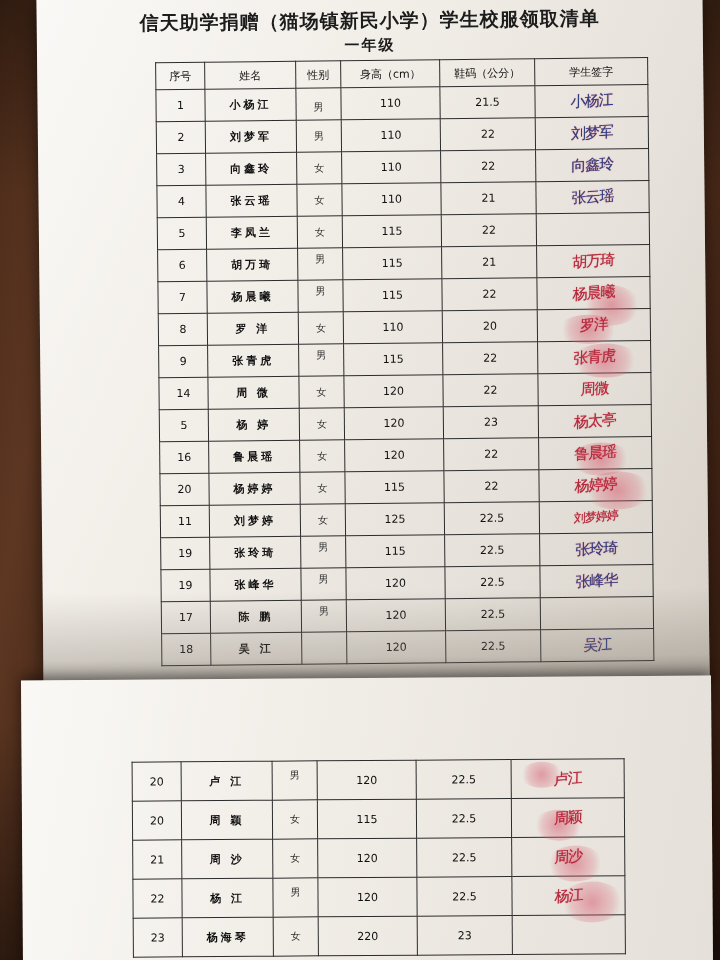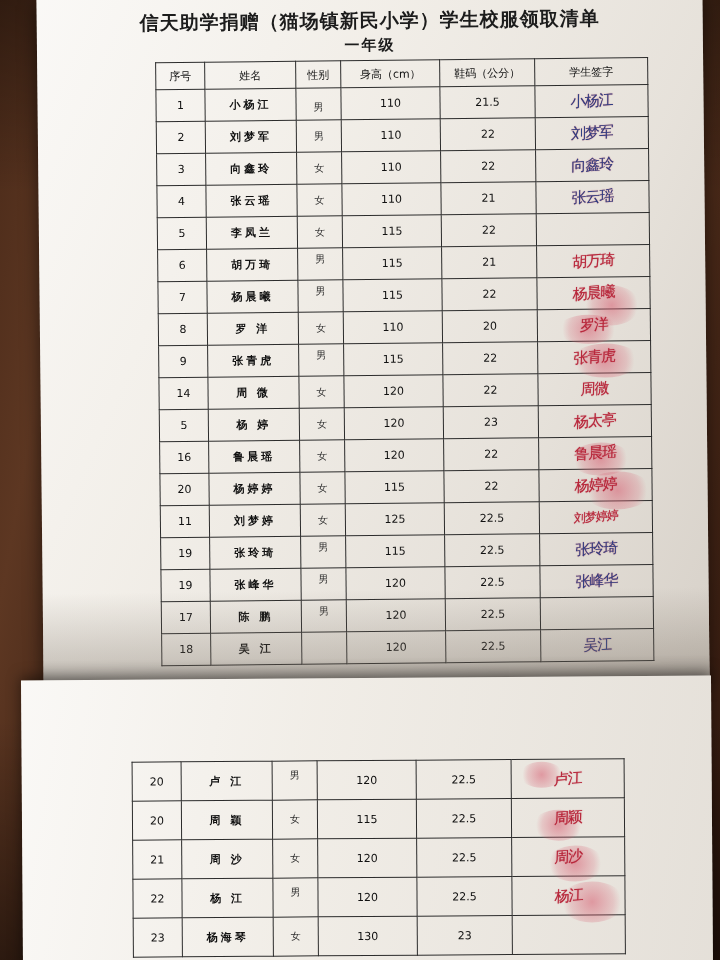--- a/index.html
+++ b/index.html
@@ -429,19 +429,19 @@
             <span class="smudge" style="width: 65px; height: 41px; left: 47px; top: 5px;"></span>
             <span class="sig" style="position: relative;">杨江</span>
           </td>
         </tr>
         <tr>
           <td class="col-no">23</td>
           <td class="col-name">杨海琴</td>
           <td class="col-sex">
             <span class="sex" style="transform: translateY(0px);">女</span>
           </td>
-          <td class="col-h">130</td>
+          <td class="col-h">220</td>
           <td class="col-shoe">23</td>
           <td class="col-sign sigcell"></td>
         </tr>
       </tbody>
   </table>
 </div>
 
 </body></html>

